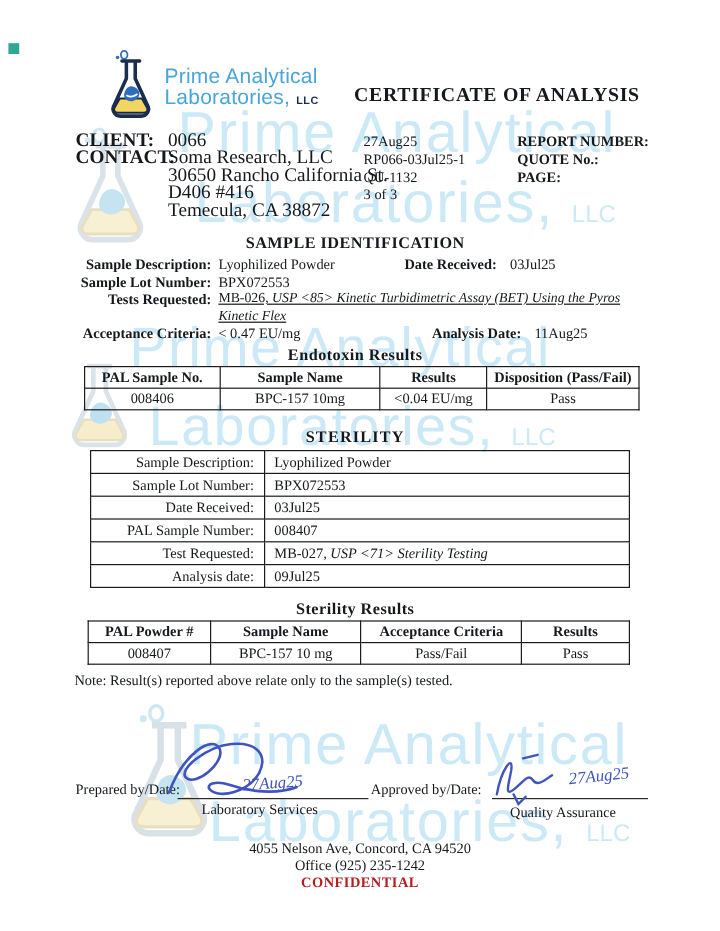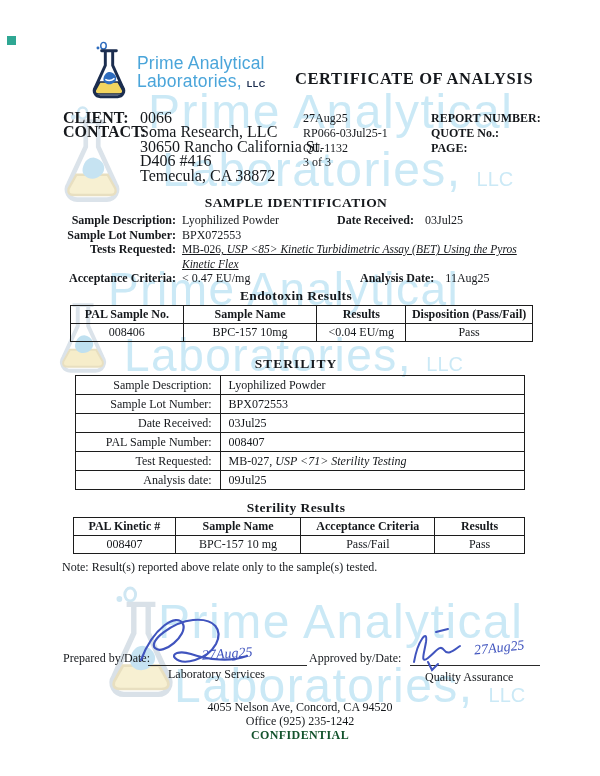--- a/index.html
+++ b/index.html
@@ -46,21 +46,21 @@
   .ster-tbl .ster-value{text-align:left;width:302px;}
   
   .note{position:absolute;left:62px;top:560px;font-size:12px;z-index:1;}
   .sig-label{position:absolute;font-size:12px;z-index:1;}
   .sig-line{position:absolute;border-bottom:1.2px solid #2a2a2a;z-index:1;}
   .sig-role{position:absolute;font-size:12px;z-index:2;}
   .sig-svg{position:absolute;z-index:2;}
   .hand-date{position:absolute;font-size:14px;font-style:italic;color:#4054be;
              font-family:"Liberation Serif",serif;z-index:2;white-space:nowrap;}
   .footer-line{position:absolute;left:0;width:600px;text-align:center;font-size:12px;z-index:1;}
-  .confidential{font-weight:bold;color:#14532d;letter-spacing:0.4px;}
+  .confidential{font-weight:bold;color:#b91c1c;letter-spacing:0.4px;}
 </style>
 </head>
 <body>
 
 <div class="page">
 
   <svg class="wm" style="left:53px;top:106px;width:78px;height:100px;" viewBox="0 0 50 64">
     <circle cx="13" cy="7" r="1.6" fill="#cfe7f3"></circle>
     <ellipse cx="19" cy="4.5" rx="3" ry="3.6" fill="none" stroke="#cfe7f3" stroke-width="1.6"></ellipse>
     <path d="M17 10 h16 M21 10 v16 L10 50 a6.5 6.5 0 0 0 5.5 10 h19 a6.5 6.5 0 0 0 5.5 -10 L29 26 V10" fill="none" stroke="#dbe3ea" stroke-width="3"></path>
@@ -230,21 +230,21 @@
   <div class="sec-head" style="top:500px;">Sterility Results</div>
   <table class="tbl" style="left:73px;top:517px;width:452px;">
     <colgroup>
         <col style="width:102px">
         <col style="width:126px">
         <col style="width:134px">
         <col style="width:90px">
       </colgroup>
     <tbody>
         <tr>
-      <th>PAL Kinetic #</th>
+      <th>PAL Powder #</th>
       <th>Sample Name</th>
       <th>Acceptance Criteria</th>
       <th>Results</th>
     </tr>
     <tr>
       <td>008407</td>
       <td>BPC-157 10 mg</td>
       <td>Pass/Fail</td>
       <td>Pass</td>
     </tr>

